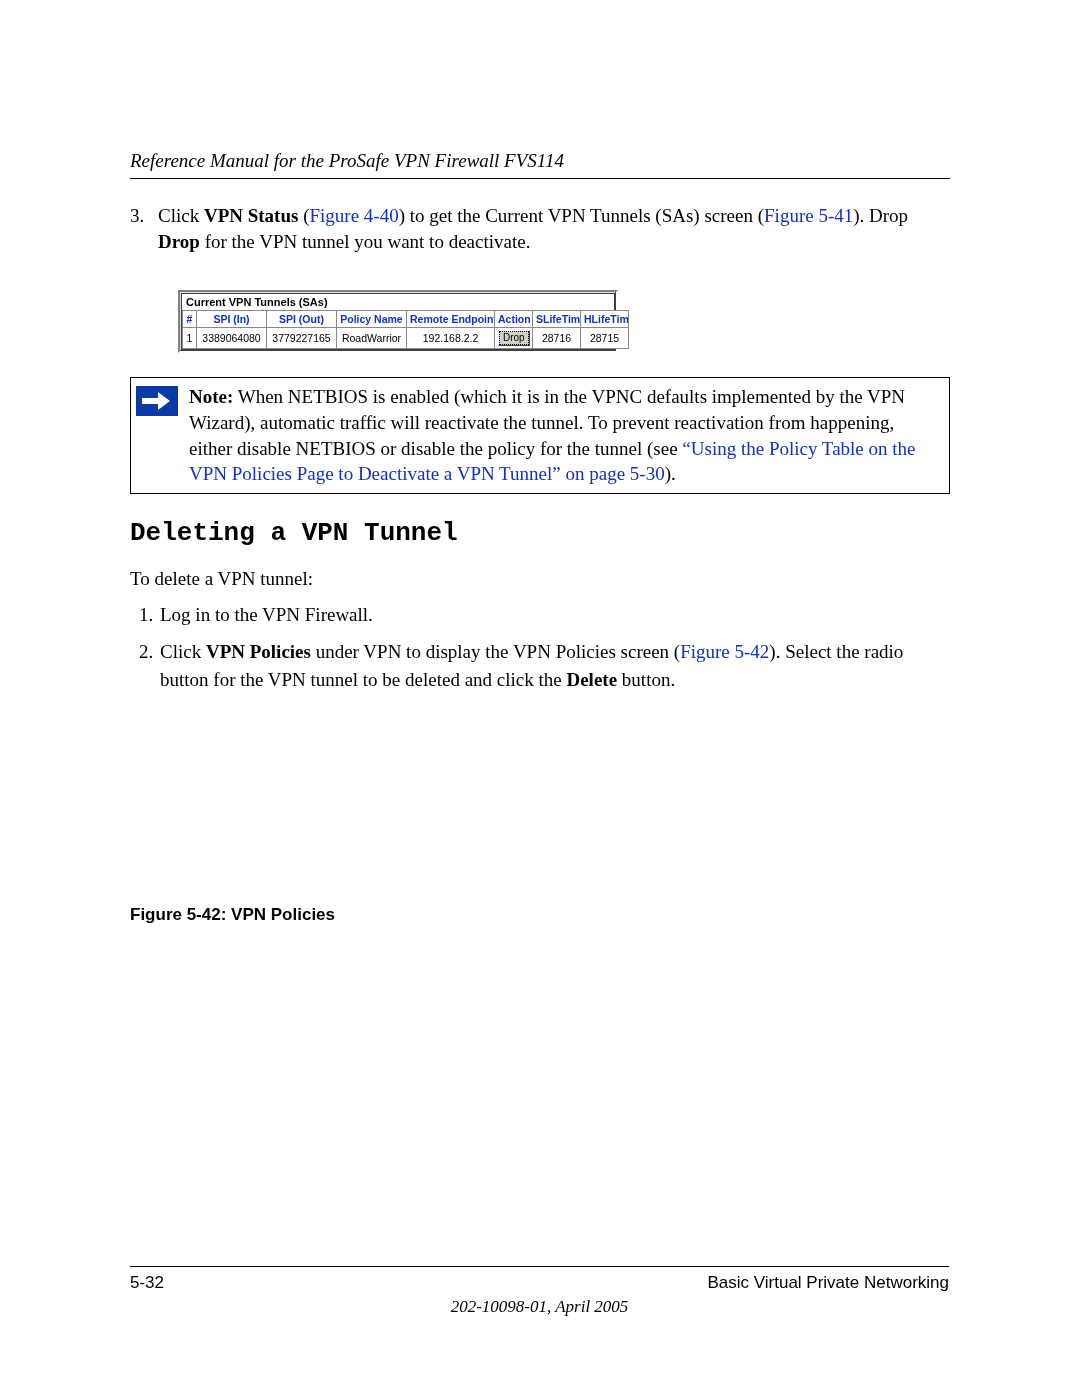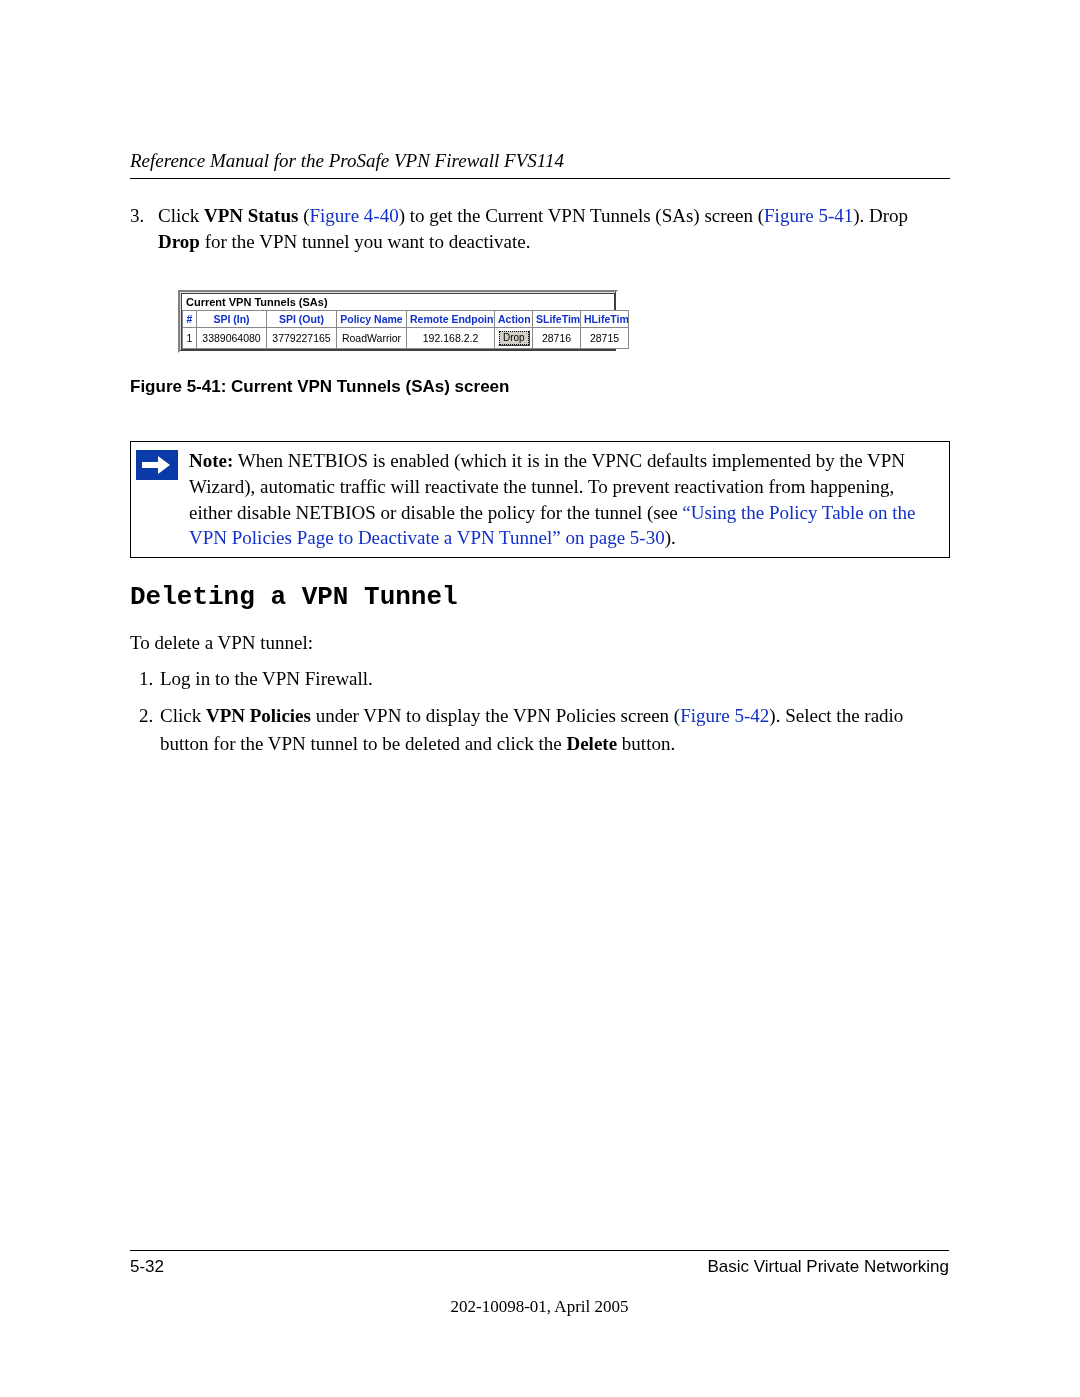--- a/index.html
+++ b/index.html
@@ -176,22 +176,23 @@
   }
   .footer-rule { border-top: 1.5px solid #000; margin-bottom: 6px; }
   .footer-row {
     display: flex;
     justify-content: space-between;
     font-family: Arial, Helvetica, sans-serif;
     font-size: 17px;
   }
   .footer-date {
     text-align: center;
-    font-size: 17px;
-    margin-top: 20px;
+    font-style: italic;
+    font-size: 17px;
+    margin-top: 4px;
   }
 </style>
 </head>
 <body>
 
 <div class="page">
 
   <div class="doc-header">Reference Manual for the ProSafe VPN Firewall FVS114</div>
 
   <div class="step3">
@@ -234,21 +235,20 @@
           <td>192.168.2.2</td>
           <td><span class="drop-btn">Drop</span></td>
           <td>28716</td>
           <td>28715</td>
         </tr>
       </tbody>
         </table>
     </div>
   </div>
 
-  <div class="fig-caption">Figure 5-41:  Current VPN Tunnels (SAs) screen</div>
 
   <div class="note-box">
     <div class="note-icon-cell">
       <div class="note-icon"></div>
     </div>
     <div class="note-text">
       <span class="bold">Note:</span><span> When NETBIOS is enabled (which it is in the VPNC defaults implemented by the VPN Wizard), automatic traffic will reactivate the tunnel. To prevent reactivation from happening, either disable NETBIOS or disable the policy for the tunnel (see </span><span class="link">“Using the Policy Table on the VPN Policies Page to Deactivate a VPN Tunnel” on page 5-30</span><span>).</span>
     </div>
   </div>
 
@@ -256,20 +256,21 @@
 
   <div class="para">To delete a VPN tunnel:</div>
 
   <ol class="steps">
     <li>Log in to the VPN Firewall.</li>
     <li>
       <span>Click </span><span class="bold">VPN Policies</span><span> under VPN to display the VPN Policies screen (</span><span class="link">Figure 5-42</span><span>). Select the radio button for the VPN tunnel to be deleted and click the </span><span class="bold">Delete</span><span> button.</span>
     </li>
   </ol>
 
+  <div class="fig-caption2">Figure 5-42:  VPN Policies</div>
 
 </div>
 
 <div class="footer">
   <div class="footer-rule"></div>
   <div class="footer-row">
     <span>5-32</span>
     <span>Basic Virtual Private Networking</span>
   </div>
   <div class="footer-date">202-10098-01, April 2005</div>

